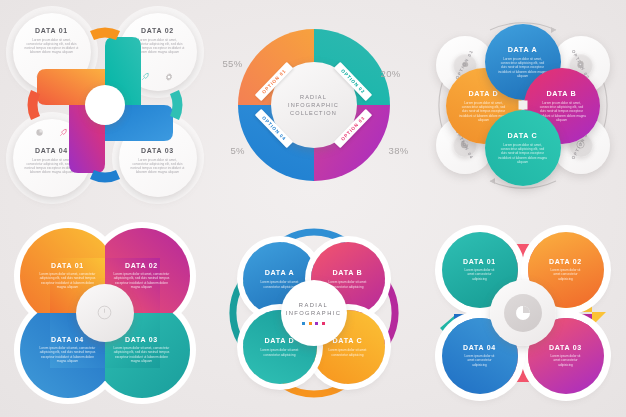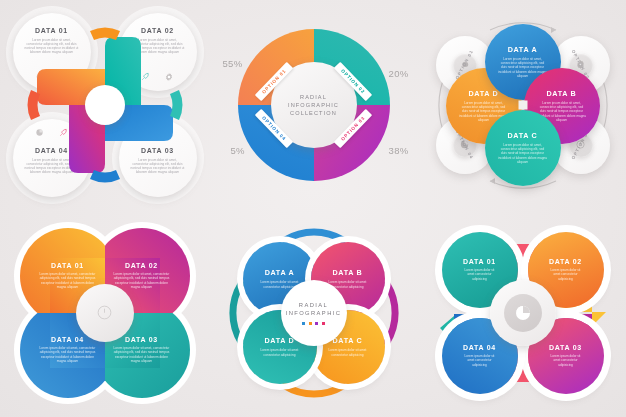--- a/index.html
+++ b/index.html
@@ -229,21 +229,21 @@
             <span>INFOGRAPHIC</span><br>
             <span>COLLECTION</span>
           </div>
         </div>
         <div class="tag" style="left:13px;top:48px;transform:rotate(-46deg);color:#f4743b">OPTION 01</div>
         <div class="tag" style="right:13px;top:48px;transform:rotate(46deg);color:#00a99a">OPTION 02</div>
         <div class="tag" style="right:13px;bottom:48px;transform:rotate(-46deg);color:#e8336d">OPTION 03</div>
         <div class="tag" style="left:13px;bottom:48px;transform:rotate(46deg);color:#1f7fd0">OPTION 04</div>
       </div>
       <div class="pct" style="left:4px;top:48px">55%</div>
-      <div class="pct" style="right:0px;top:58px">20%</div>
+      <div class="pct" style="right:8px;top:58px">20%</div>
       <div class="pct" style="right:0px;bottom:44px">38%</div>
       <div class="pct" style="left:12px;bottom:44px">5%</div>
     </div>
   </div>
 
   <div class="cell c2">
     <div class="stage">
       <svg width="190" height="190" style="position:absolute;left:0;top:0;z-index:1">
         <path d="M62 20 A78 78 0 0 1 128 20" fill="none" stroke="#c9c5c5" stroke-width="1.1"></path>
         <path d="M128 20 l-5 -3 l0 6 z" fill="#c9c5c5"></path>

